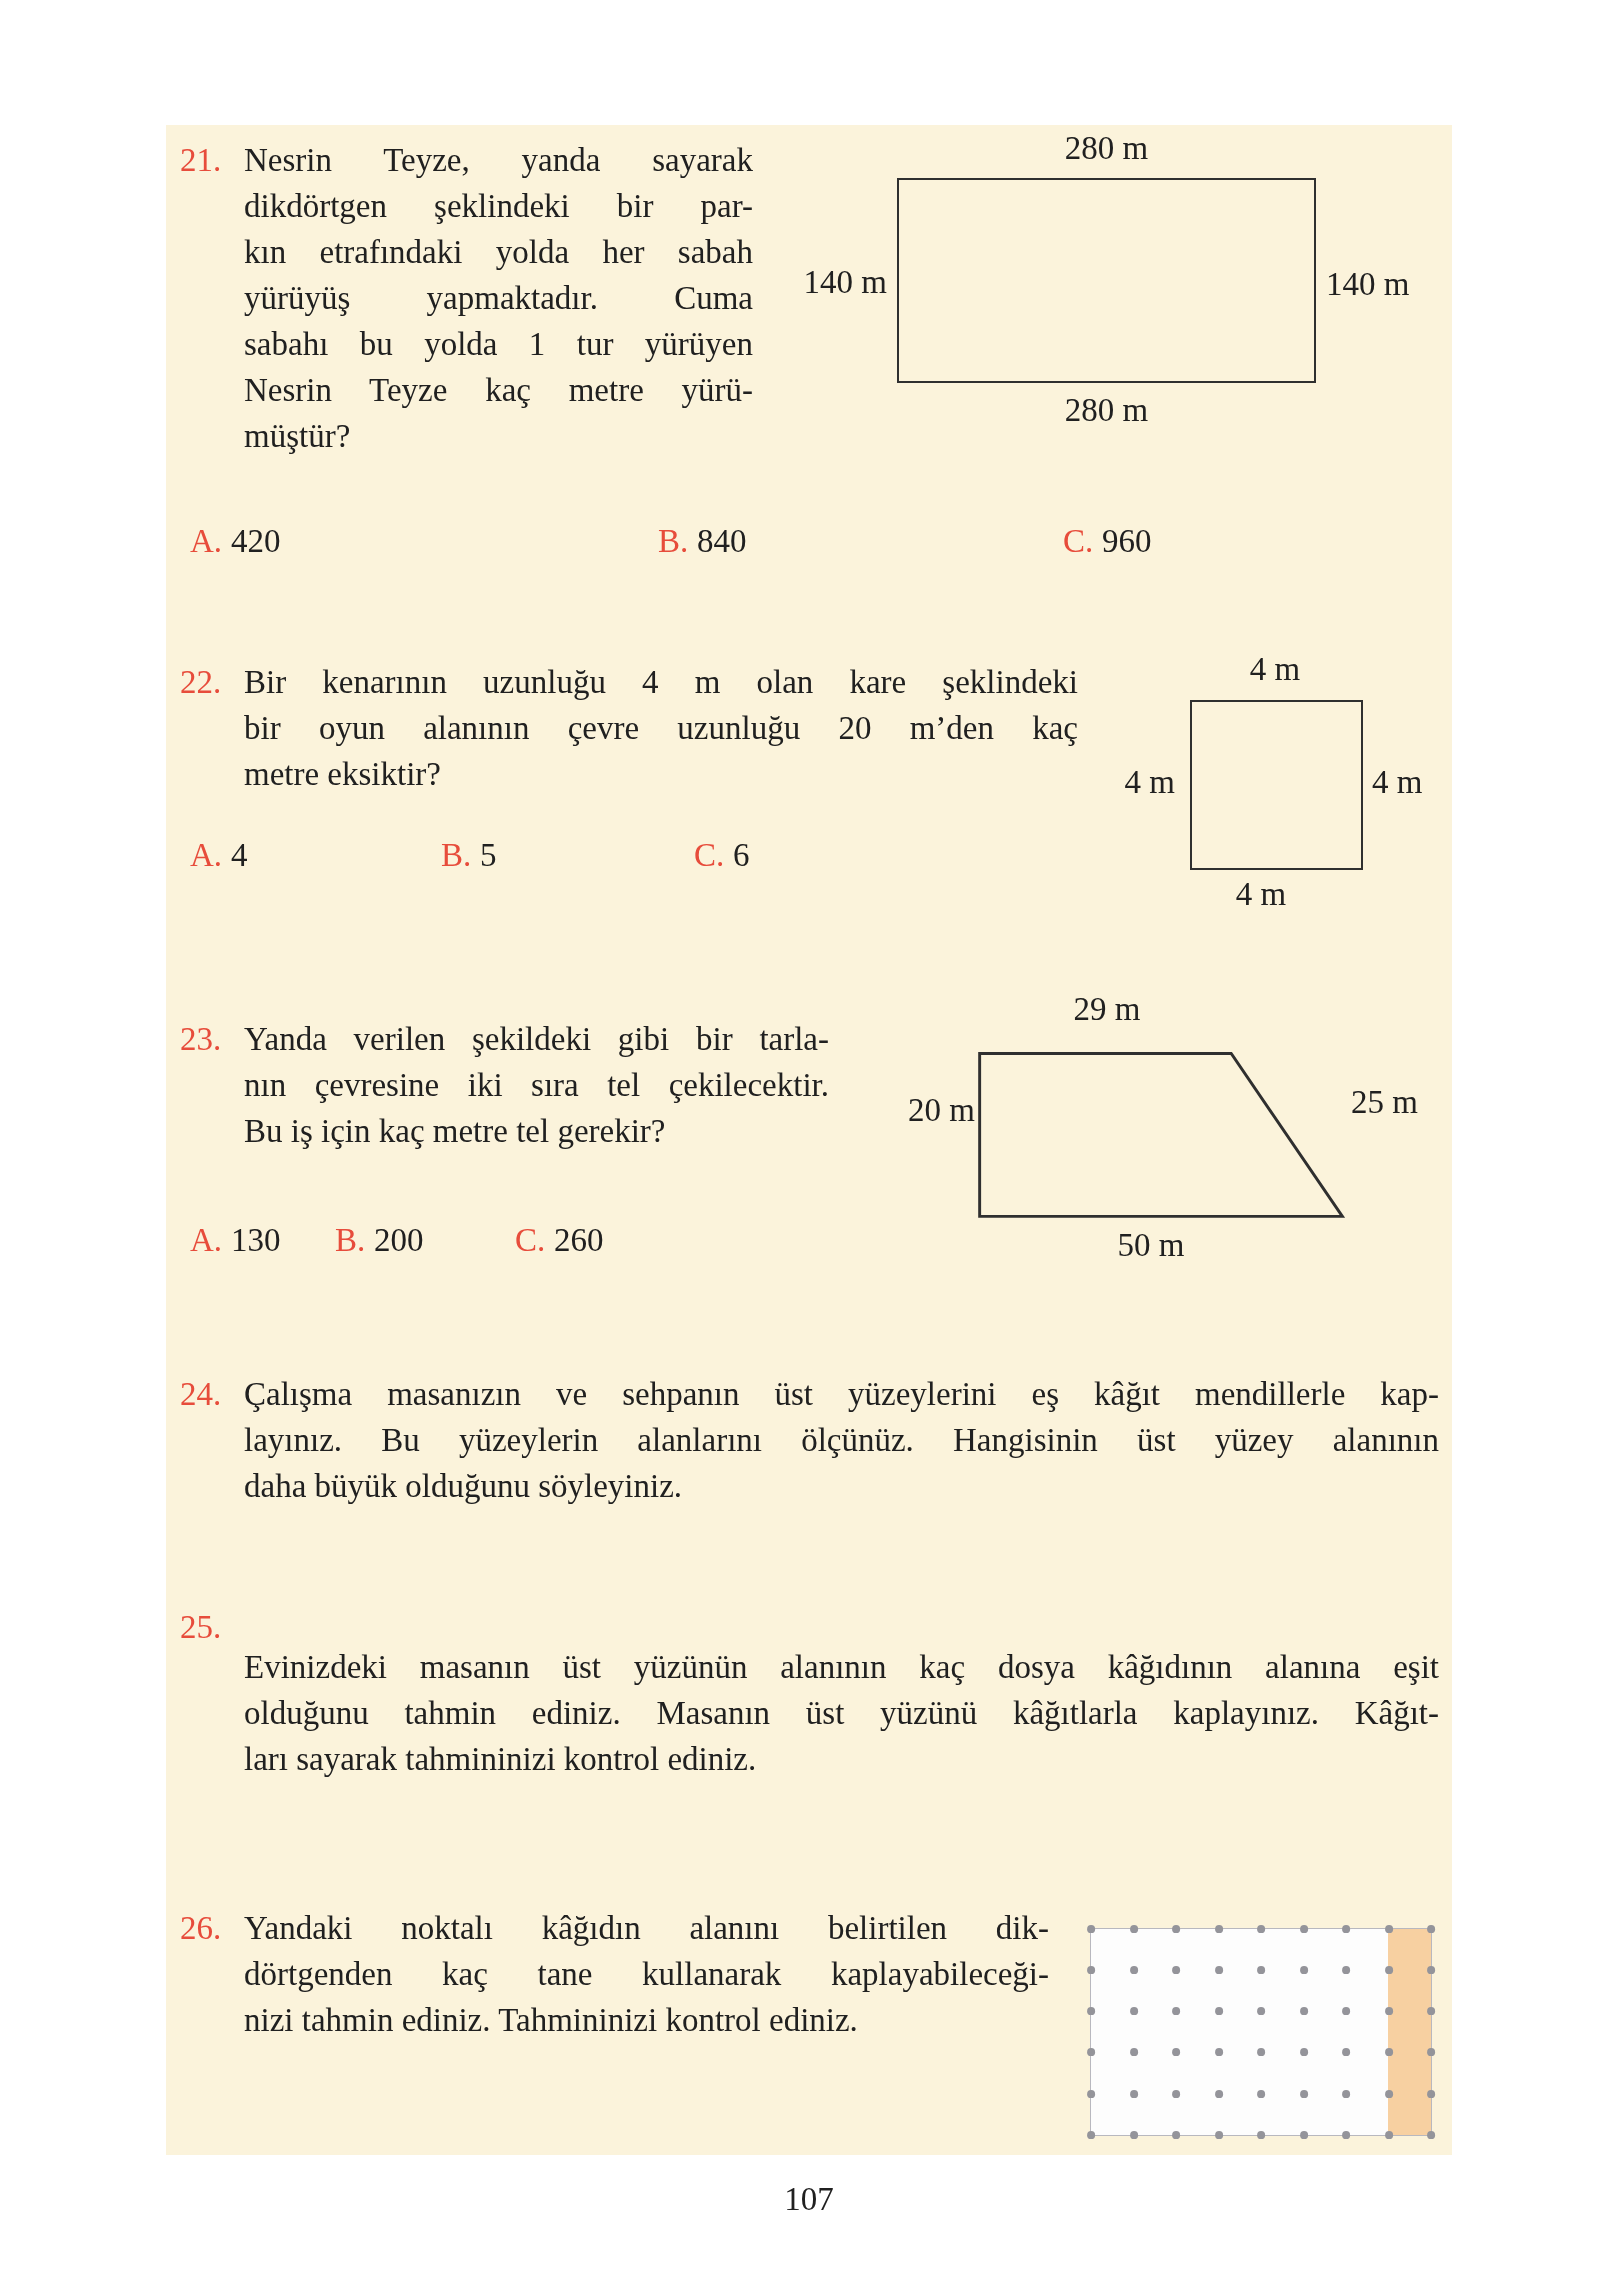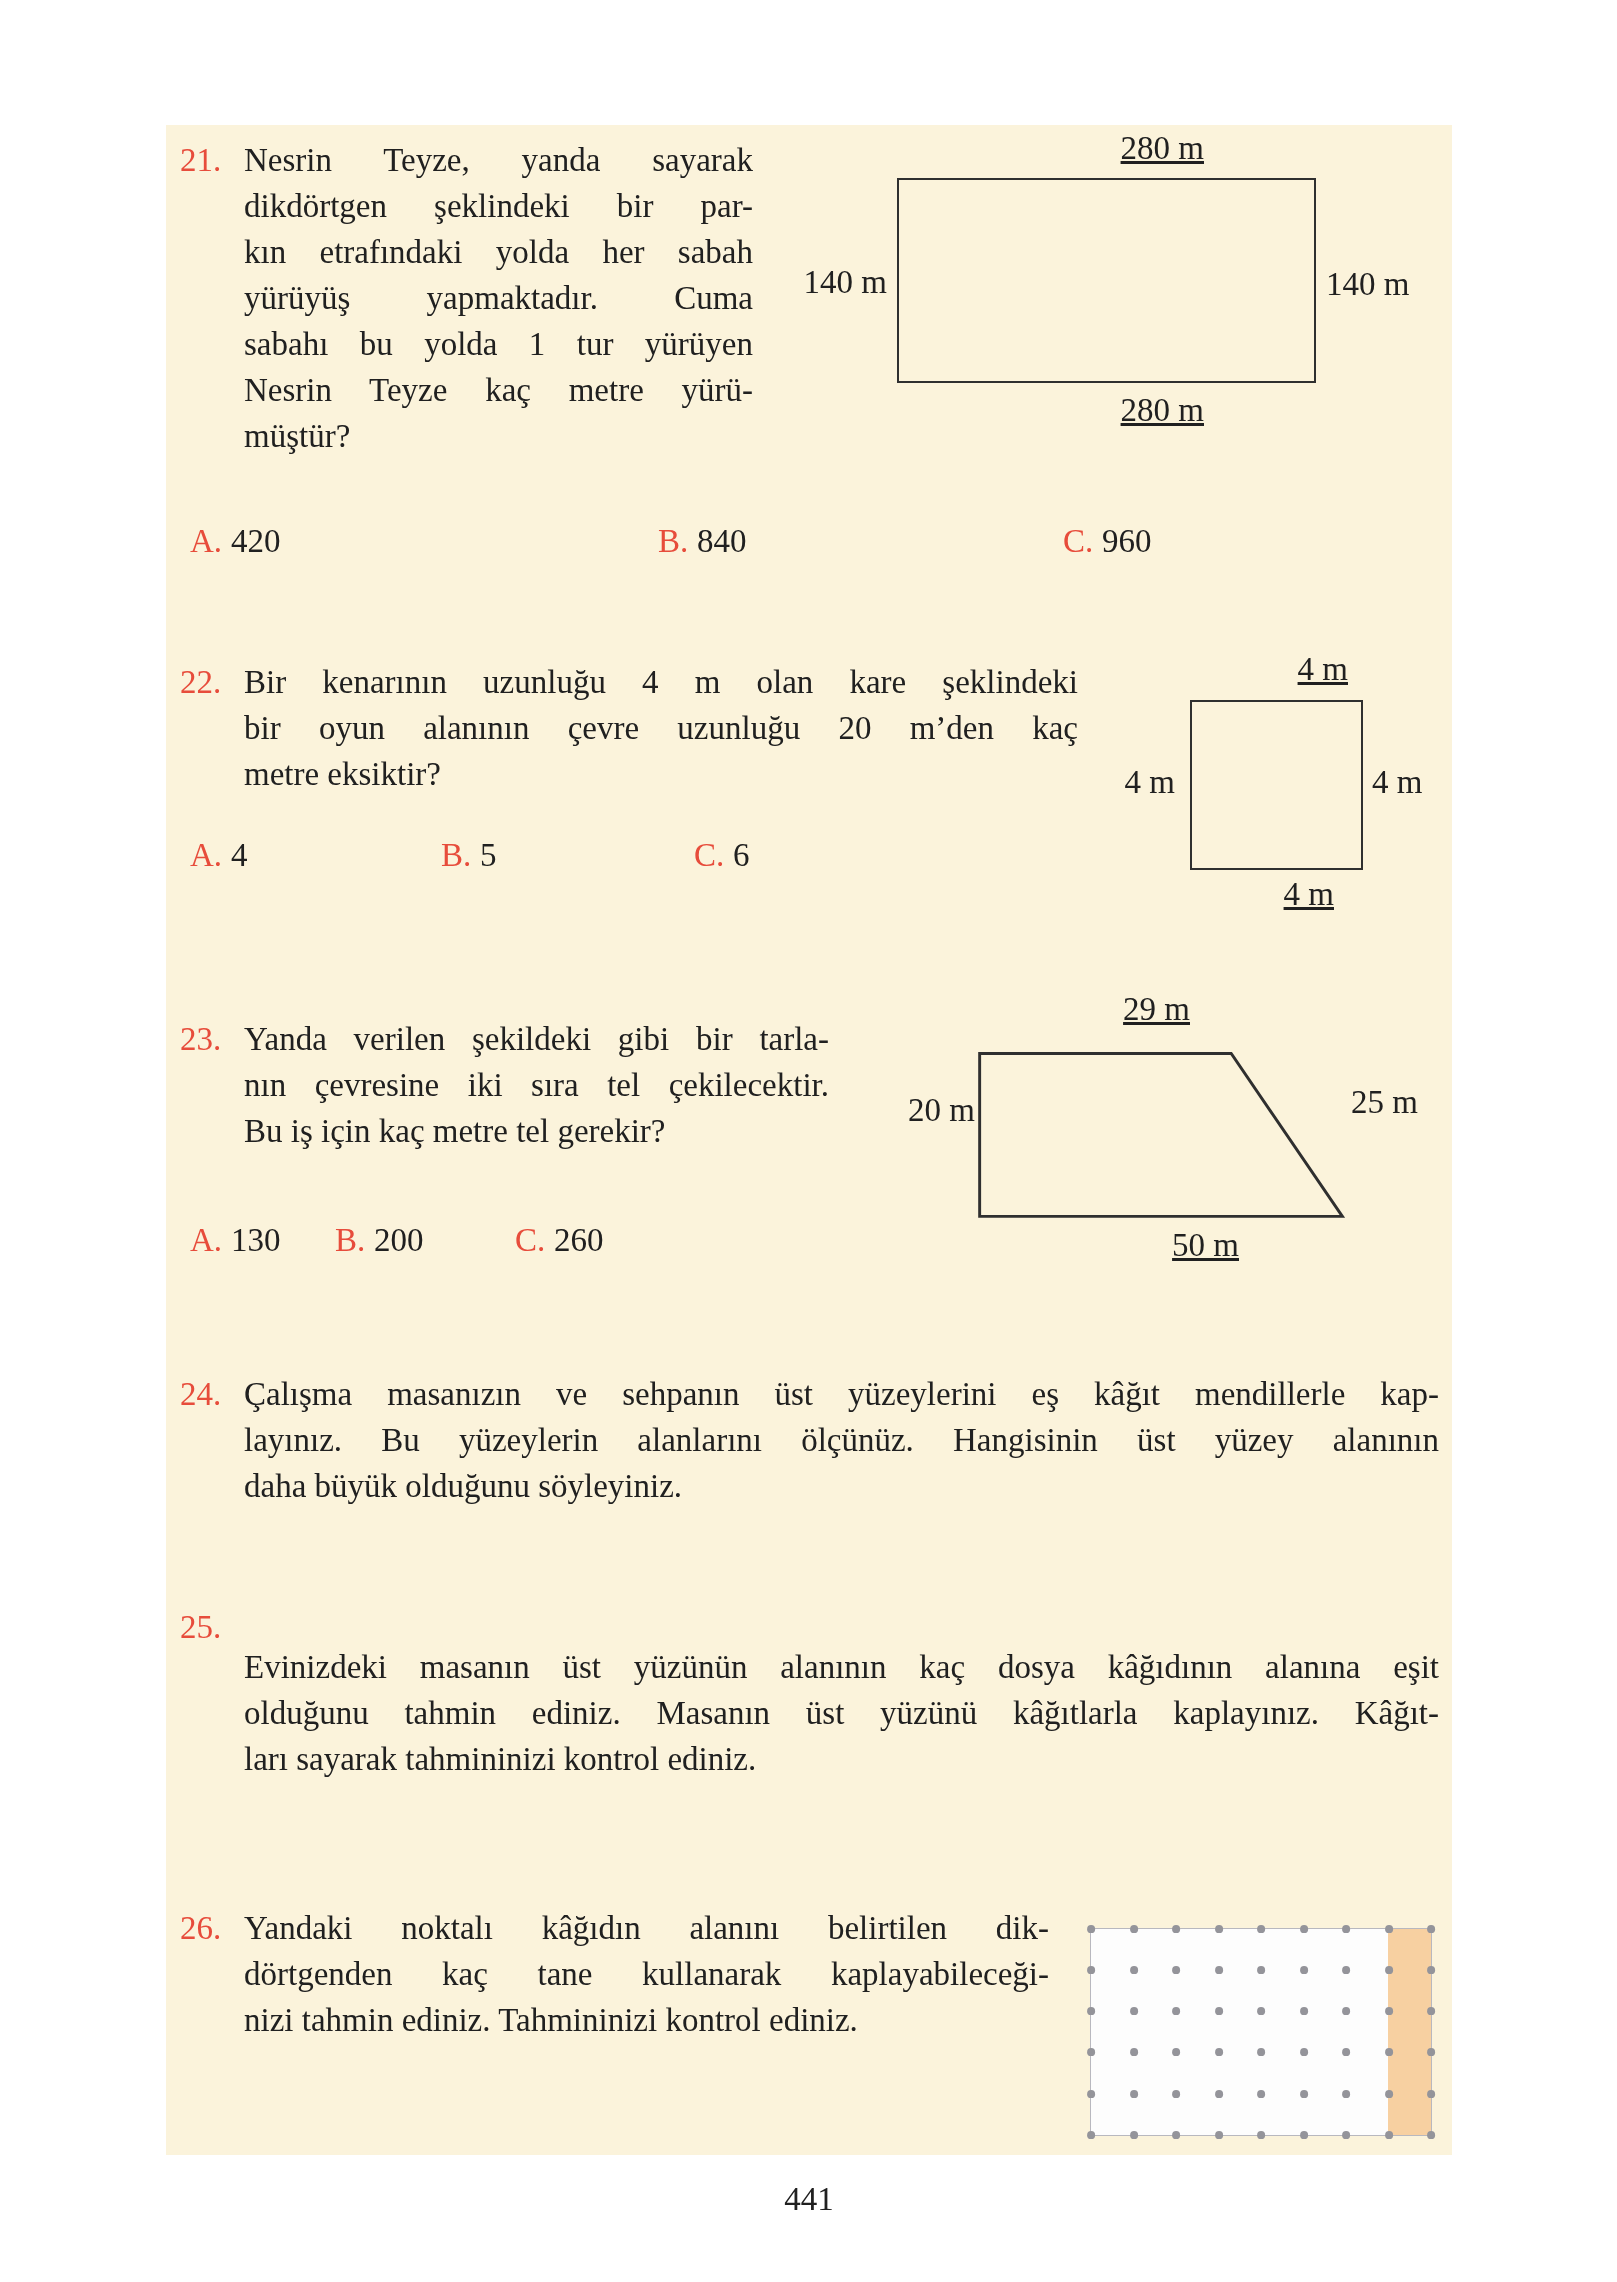--- a/index.html
+++ b/index.html
@@ -11,21 +11,21 @@
   .page{position:relative;width:1618px;height:2282px;overflow:hidden;}
   .panel{position:absolute;left:166px;top:125px;width:1286px;height:2030px;background:#fbf3db;}
   .abs{position:absolute;}
   .qnum{position:absolute;color:#e74c3b;font-size:33px;line-height:46px;}
   .qtext{position:absolute;font-size:33px;line-height:46px;}
   .qtext .ln{text-align:justify;text-align-last:justify;}
   .qtext .ln.last{text-align:left;text-align-last:auto;}
   .ans{position:absolute;font-size:33px;line-height:43px;white-space:nowrap;}
   .ans .al{color:#e74c3b;margin-right:8.8px;}
   .dlabel{position:absolute;font-size:33px;line-height:37px;white-space:nowrap;}
-  .dlabel.c{text-align:right;text-decoration:underline;}
+  .dlabel.c{text-align:center;}
   .dlabel.r{text-align:right;}
   .shape-rect{position:absolute;border:2.9px solid #2f2f2f;box-sizing:border-box;background:transparent;}
   .paper{position:absolute;background:#fdfdfd;border:1px solid #b8b8bf;}
   .orange-col{position:absolute;background:#f7d0a1;}
   .dot{position:absolute;width:7.8px;height:7.8px;border-radius:50%;background:#94949a;transform:translate(-50%,-50%);}
   .pageno{position:absolute;left:0;top:2178px;width:1618px;text-align:center;font-size:33px;line-height:43px;}
 </style>
 </head>
 <body>
 
@@ -180,16 +180,16 @@
       <span class="dot" style="left: 43px; top: 206px;"></span>
       <span class="dot" style="left: 85px; top: 206px;"></span>
       <span class="dot" style="left: 128px; top: 206px;"></span>
       <span class="dot" style="left: 170px; top: 206px;"></span>
       <span class="dot" style="left: 213px; top: 206px;"></span>
       <span class="dot" style="left: 255px; top: 206px;"></span>
       <span class="dot" style="left: 298px; top: 206px;"></span>
       <span class="dot" style="left: 340px; top: 206px;"></span>
     </div>
 
-  <div class="pageno">441</div>
+  <div class="pageno">107</div>
 
 </div>
 
 
 </body></html>

